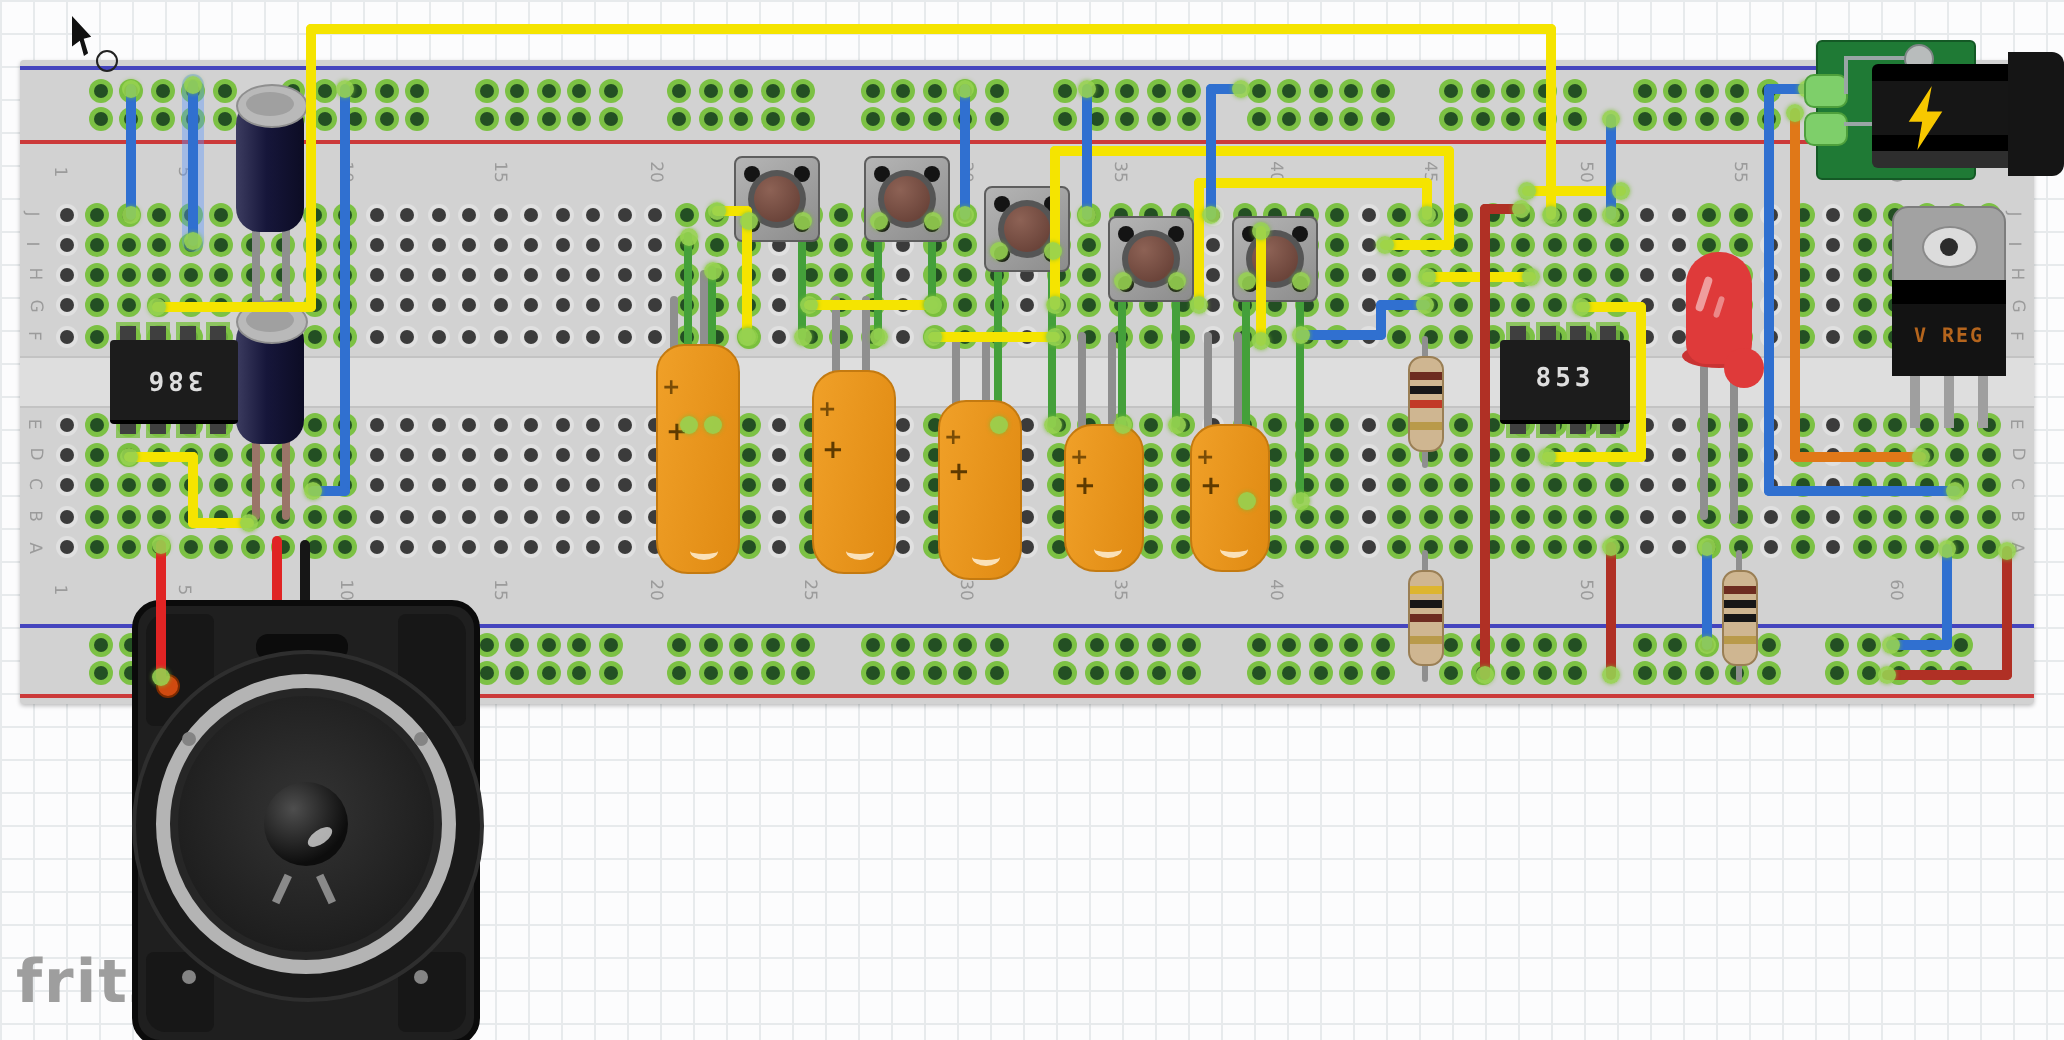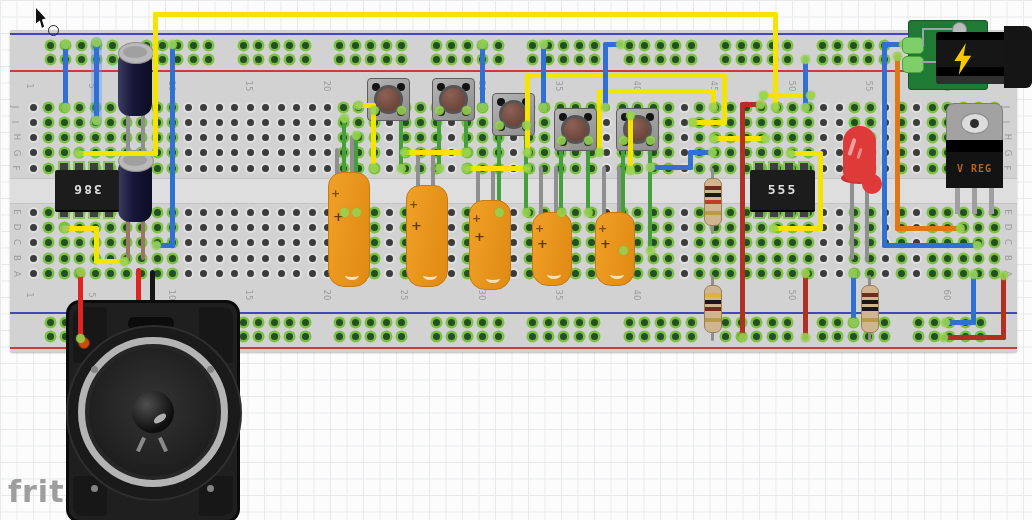--- a/index.html
+++ b/index.html
@@ -994,21 +994,21 @@
     <div class="ecap-top" style="left:118px;top:42px;"></div>
 
     <div class="ecap-body" style="left:118px;top:158px;height:64px;"></div>
     <div class="ecap-top" style="left:118px;top:150px;"></div>
 
     <div class="chip" style="left:55px;top:170px;width:64px;height:40px;">
       <span class="lbl flip">386</span>
     </div>
 
     <div class="chip" style="left:750px;top:170px;width:65px;height:40px;">
-      <span class="lbl">555</span>
+      <span class="lbl">853</span>
     </div>
 
     <div class="abs" style="left:841px;top:124px;width:40px;height:74px;z-index:6;">
       <div class="abs" style="left:0px;top:48px;width:37px;height:12px;border-radius:50%;background:#c93333;"></div>
       <div class="abs" style="left:2px;top:2px;width:33px;height:56px;border-radius:16px 16px 10px 10px;background:#df3a3a;"></div>
       <div class="abs" style="left:21px;top:50px;width:20px;height:20px;border-radius:50%;background:#df3a3a;"></div>
       <div class="abs" style="left:9px;top:14px;width:4px;height:18px;background:rgba(255,255,255,.5);border-radius:2px;transform:rotate(18deg);"></div>
       <div class="abs" style="left:17px;top:24px;width:3px;height:11px;background:rgba(255,255,255,.4);border-radius:2px;transform:rotate(18deg);"></div>
     </div>
 

